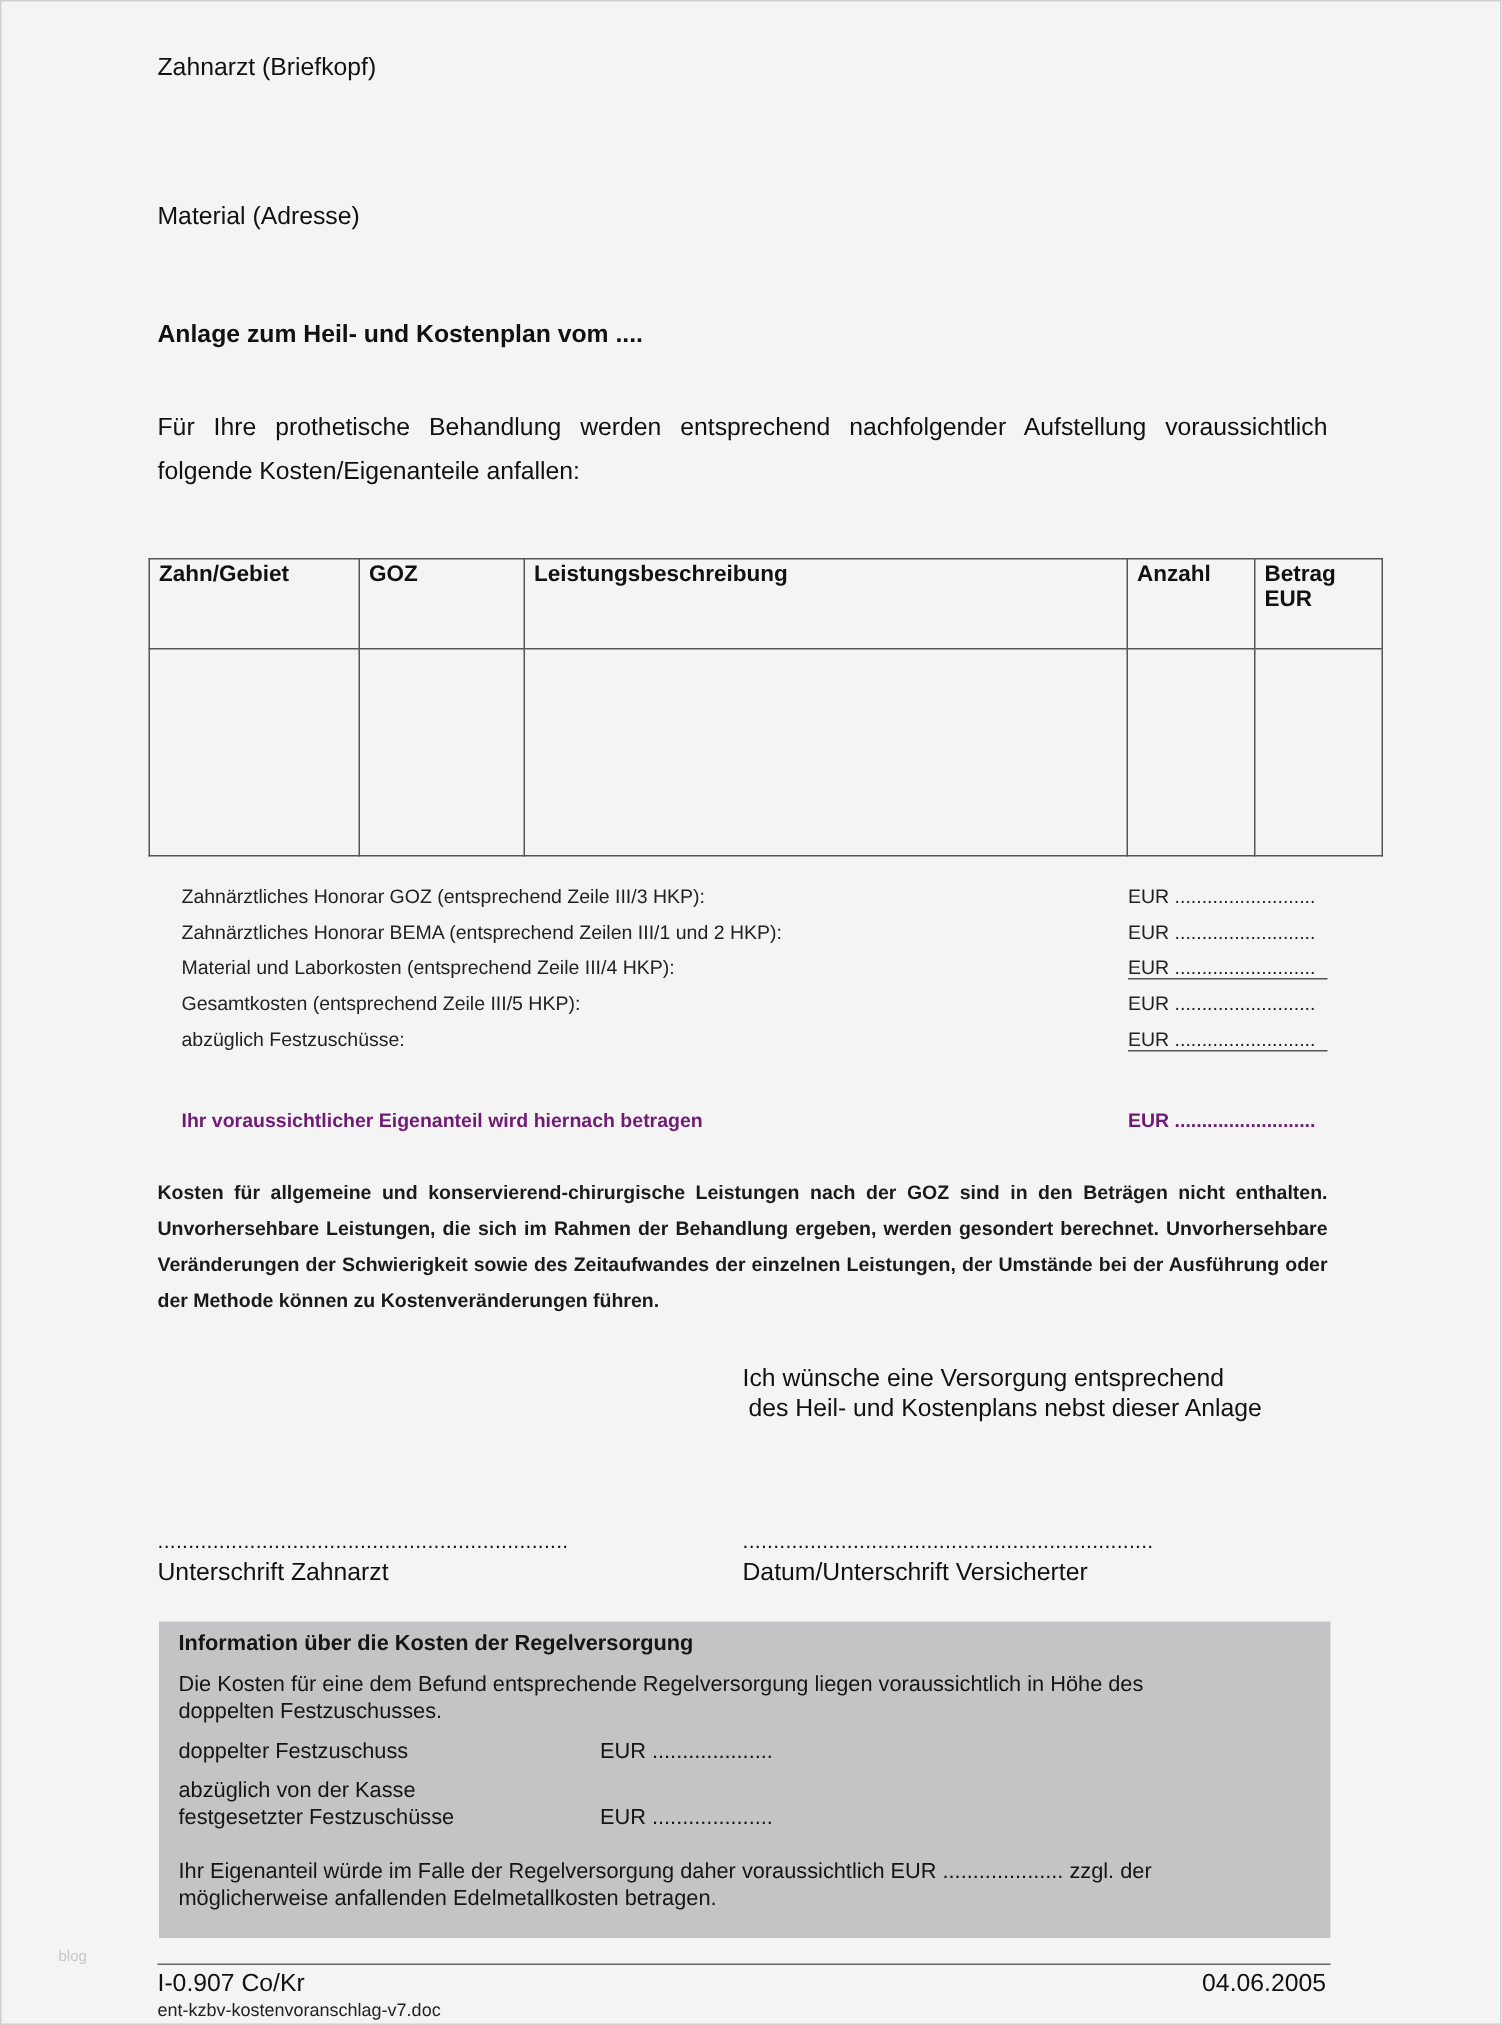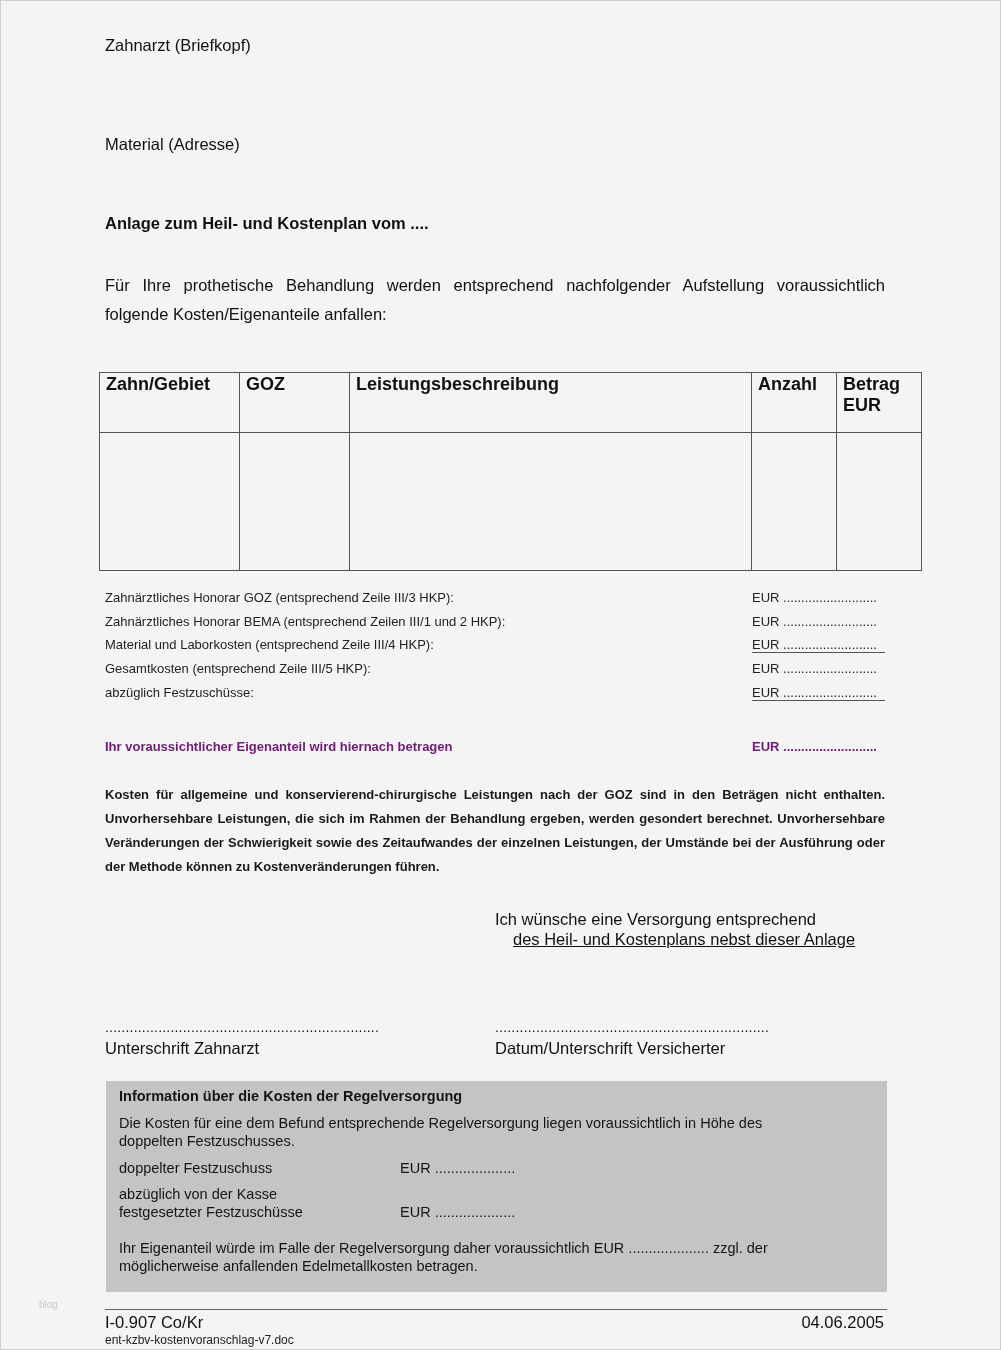--- a/index.html
+++ b/index.html
@@ -15,27 +15,27 @@
   .justify { white-space:normal; text-align:justify; text-align-last:left; }
 
   #intro { left:104px; top:270px; width:780px; font-size:16.5px; line-height:29px; }
 
   table.grid {
     position:absolute; left:98px; top:371px; width:822px;
     border-collapse:collapse; table-layout:fixed;
   }
   table.grid td, table.grid th {
     border:1.3px solid #555; vertical-align:top; text-align:left;
-    padding:1px 6px; font-size:18px; font-weight:bold; color:#111;
+    padding:1px 6px; font-size:15px; font-weight:bold; color:#111;
   }
   table.grid tr.head { height:60px; }
   table.grid tr.body { height:138px; }
 
   .cost-row { position:absolute; left:104px; width:780px; height:20px; font-size:13px; color:#222; }
-  .cost-row .lbl { position:absolute; left:0; top:0; }
+  .cost-row .lbl { position:absolute; left:16px; top:0; }
   .cost-row .eur { position:absolute; left:647px; top:0; width:133px; }
   .cost-row .eur.ul { border-bottom:1.5px solid #555; padding-bottom:0px; }
 
   #disclaimer { left:104px; top:782px; width:780px; font-size:13px; font-weight:bold; line-height:24px; color:#1a1a1a; }
 
   .gray-box {
     position:absolute; left:105px; top:1080px; width:781px; height:211px;
     background:#c4c3c5;
   }
   .gray-box .abs { font-size:14.5px; color:#151515; }
@@ -100,21 +100,21 @@
   <span class="eur ul">EUR ..........................</span>
 </div>
 <div class="cost-row b" style="top:738px;color:#701a75;">
   <span class="lbl">Ihr voraussichtlicher Eigenanteil wird hiernach betragen</span>
   <span class="eur">EUR ..........................</span>
 </div>
 
 <div id="disclaimer" class="abs justify">Kosten für allgemeine und konservierend-chirurgische Leistungen nach der GOZ sind in den Beträgen nicht enthalten. Unvorhersehbare Leistungen, die sich im Rahmen der Behandlung ergeben, werden gesondert berechnet. Unvorhersehbare Veränderungen der Schwierigkeit sowie des Zeitaufwandes der einzelnen Leistungen, der Umstände bei der Ausführung oder der Methode können zu Kostenveränderungen führen.</div>
 
 <div class="abs t17" style="left:494px;top:909px;">Ich wünsche eine Versorgung entsprechend</div>
-<div class="abs t17" style="left:512px;top:929px;text-decoration:underline;">des Heil- und Kostenplans nebst dieser Anlage</div>
+<div class="abs t17" style="left:498px;top:929px;">des Heil- und Kostenplans nebst dieser Anlage</div>
 
 <div class="abs" style="left:104px;top:1018px;font-size:14px;letter-spacing:0.2px;">...................................................................</div>
 <div class="abs t17" style="left:104px;top:1038px;">Unterschrift Zahnarzt</div>
 <div class="abs" style="left:494px;top:1018px;font-size:14px;letter-spacing:0.2px;">...................................................................</div>
 <div class="abs t17" style="left:494px;top:1038px;">Datum/Unterschrift Versicherter</div>
 
 <div class="gray-box">
   <div class="abs" style="left:13px;top:34px;">Die Kosten für eine dem Befund entsprechende Regelversorgung liegen voraussichtlich in Höhe des</div>
   <div class="abs b" style="left:13px;top:7px;">Information über die Kosten der Regelversorgung</div>
   <div class="abs" style="left:13px;top:52px;">doppelten Festzuschusses.</div>

